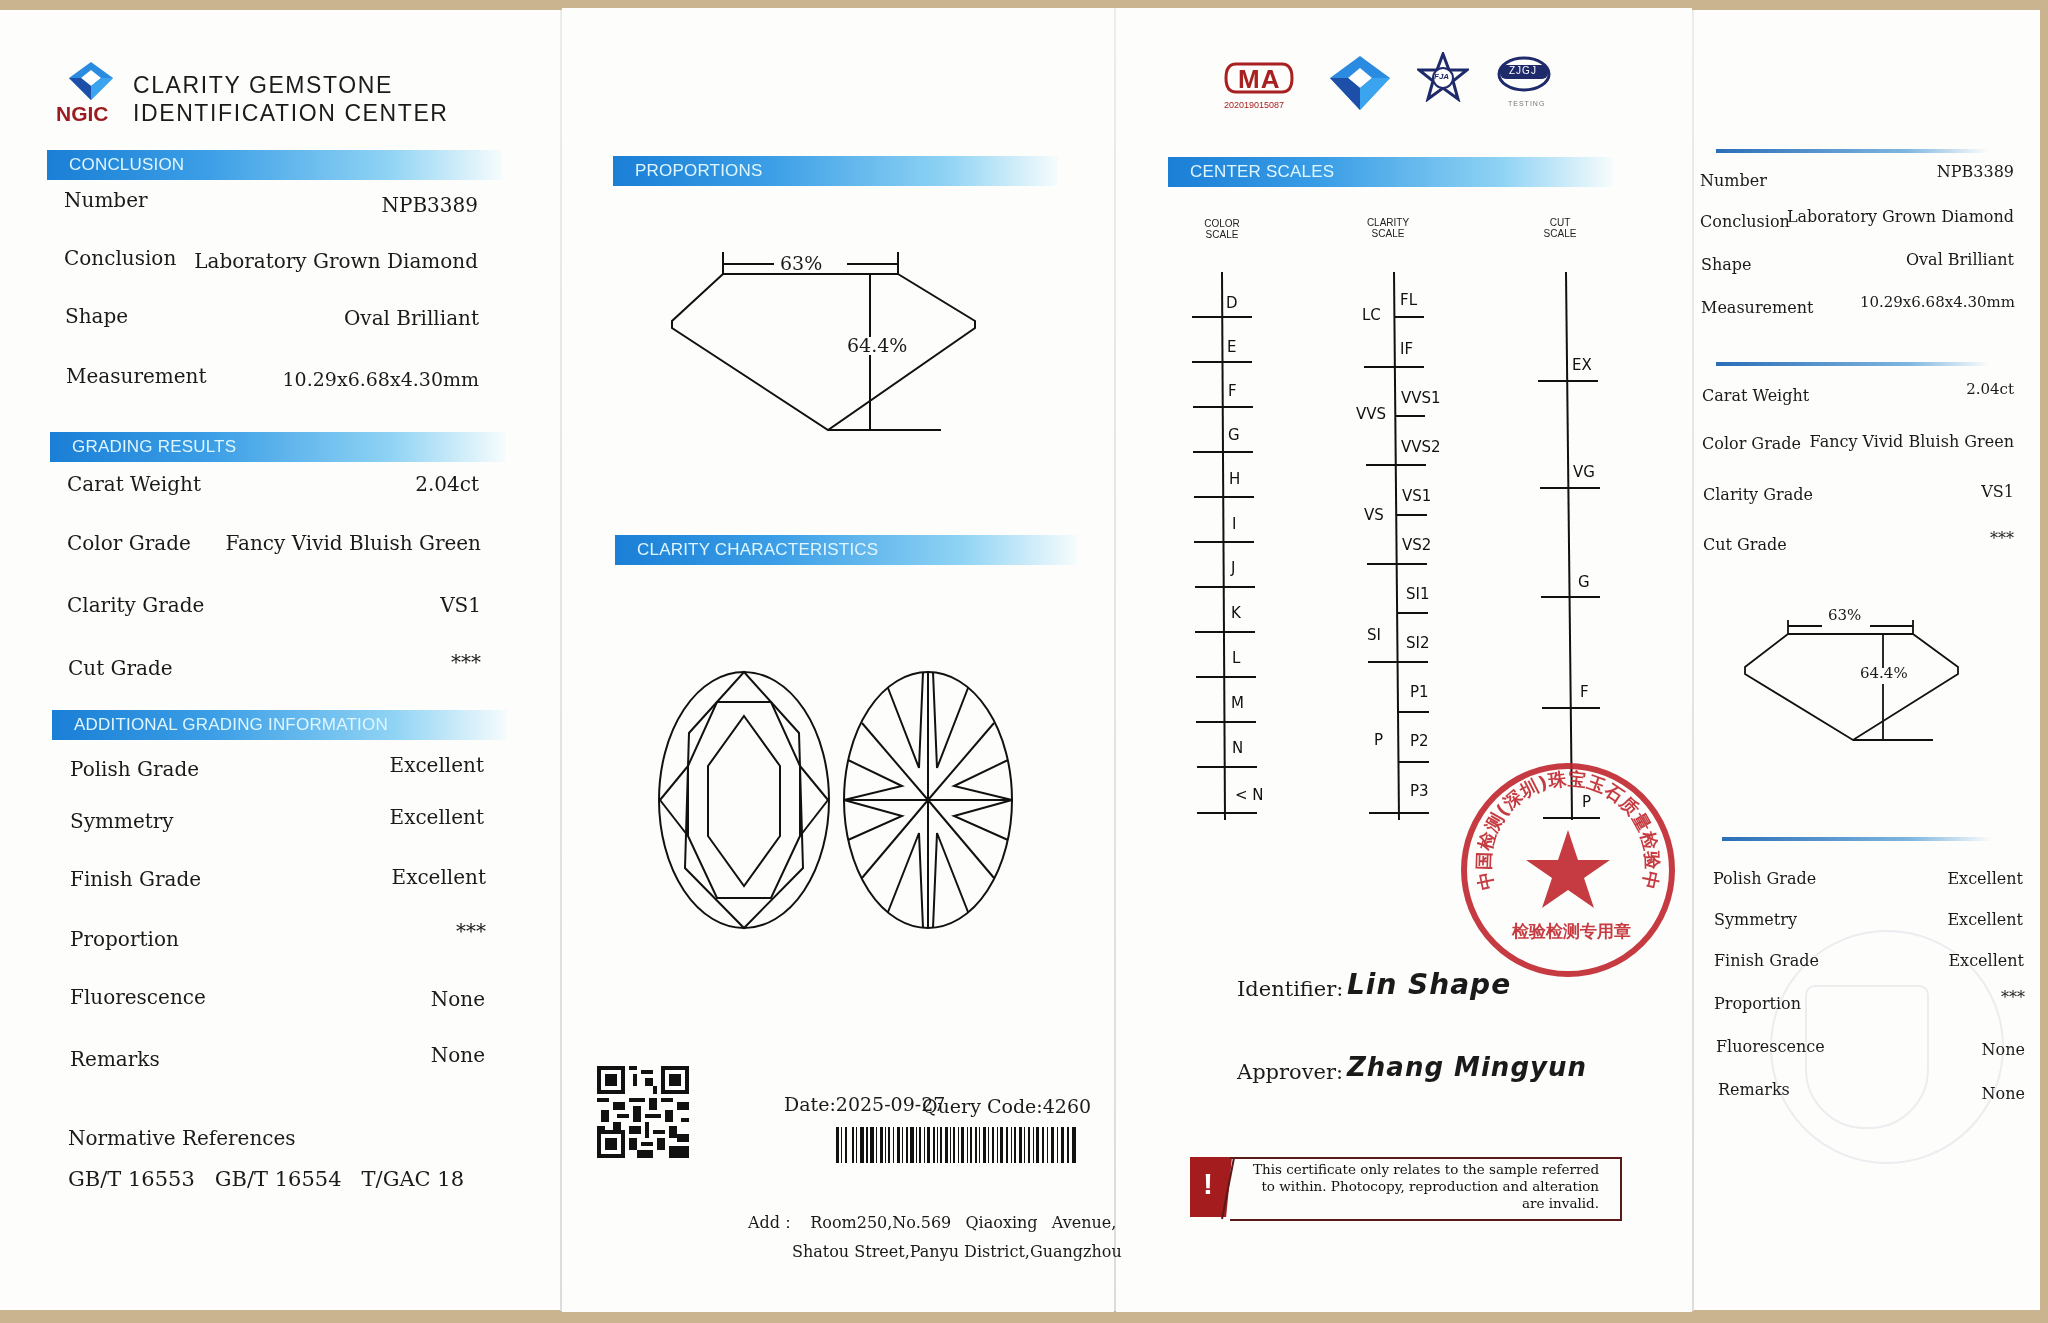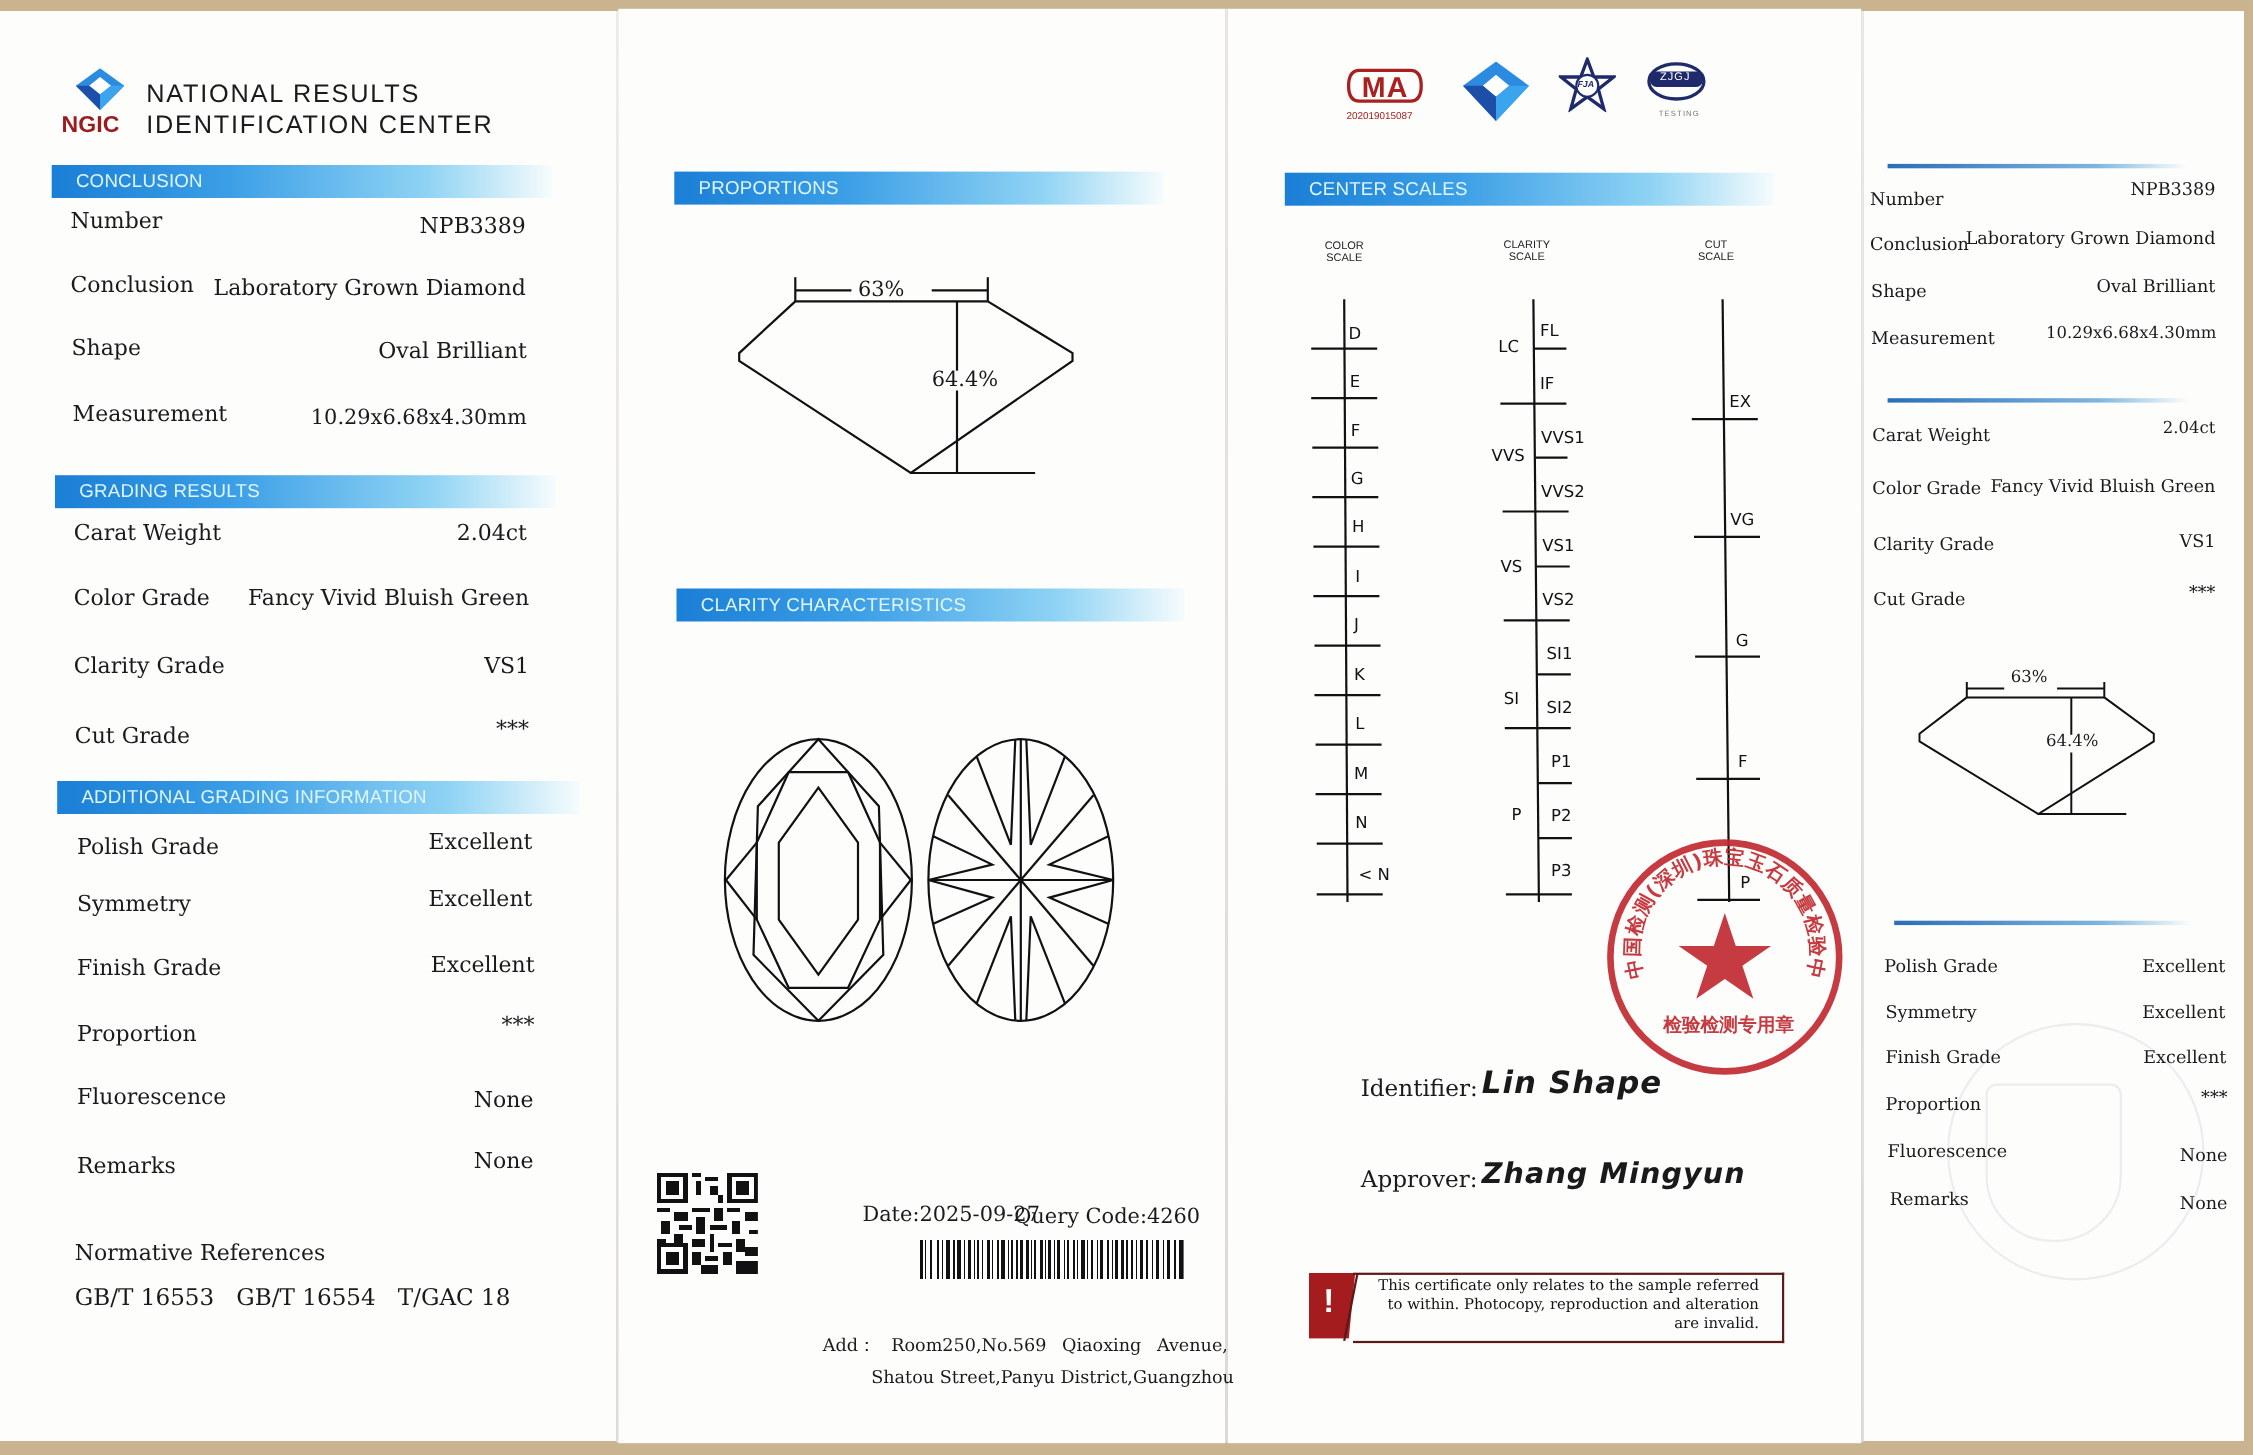--- a/index.html
+++ b/index.html
@@ -44,21 +44,21 @@
 
 <div class="abs" style="left:56px;top:62px;width:70px;height:64px;">
   <svg width="44" height="38" viewBox="0 0 44 38" style="position:absolute;left:13px;top:0;">
     <polygon points="22,0 44,16 22,38 0,16" fill="#2a8be0"></polygon>
     <polygon points="22,8 32,16 22,24 12,16" fill="#ffffff"></polygon>
     <polygon points="12,16 22,24 22,38 0,16" fill="#1d4fa8"></polygon>
     <polygon points="32,16 44,16 22,38 22,24" fill="#3aa4ee"></polygon>
   </svg>
   <span style="position:absolute;left:0;top:40px;font-family:'Liberation Sans',sans-serif;font-weight:bold;font-size:21px;color:#9b1b1f;">NGIC</span>
 </div>
-<div class="abs hdr" style="left:133px;top:72px;">NATIONAL RESULTS</div>
+<div class="abs hdr" style="left:133px;top:72px;">CLARITY GEMSTONE</div>
 <div class="abs hdr" style="left:133px;top:100px;">IDENTIFICATION CENTER</div>
 
 <div class="bar" style="left:47px;top:150px;width:455px;">
   <span>CONCLUSION</span>
 </div>
 <div class="row" style="left:64px;top:188px;width:414px;">
   <span class="lbl">Number</span>
     <span class="val" style="top:5px">NPB3389</span>
 </div>
 <div class="row" style="left:64px;top:246px;width:414px;">
@@ -87,21 +87,21 @@
 </div>
 <div class="row" style="left:67px;top:593px;width:414px;">
   <span class="lbl">Clarity Grade</span>
     <span class="val">VS1</span>
 </div>
 <div class="row" style="left:68px;top:656px;width:413px;">
   <span class="lbl">Cut Grade</span>
     <span class="val" style="top:-6px">***</span>
 </div>
 
-<div class="bar" style="left:52px;top:710px;width:455px;padding-left:20px;">
+<div class="bar" style="left:52px;top:710px;width:455px;">
   <span>ADDITIONAL GRADING INFORMATION</span>
 </div>
 <div class="row" style="left:70px;top:757px;width:414px;">
   <span class="lbl">Polish Grade</span>
     <span class="val" style="top:-4px">Excellent</span>
 </div>
 <div class="row" style="left:70px;top:809px;width:414px;">
   <span class="lbl">Symmetry</span>
     <span class="val" style="top:-4px">Excellent</span>
 </div>

